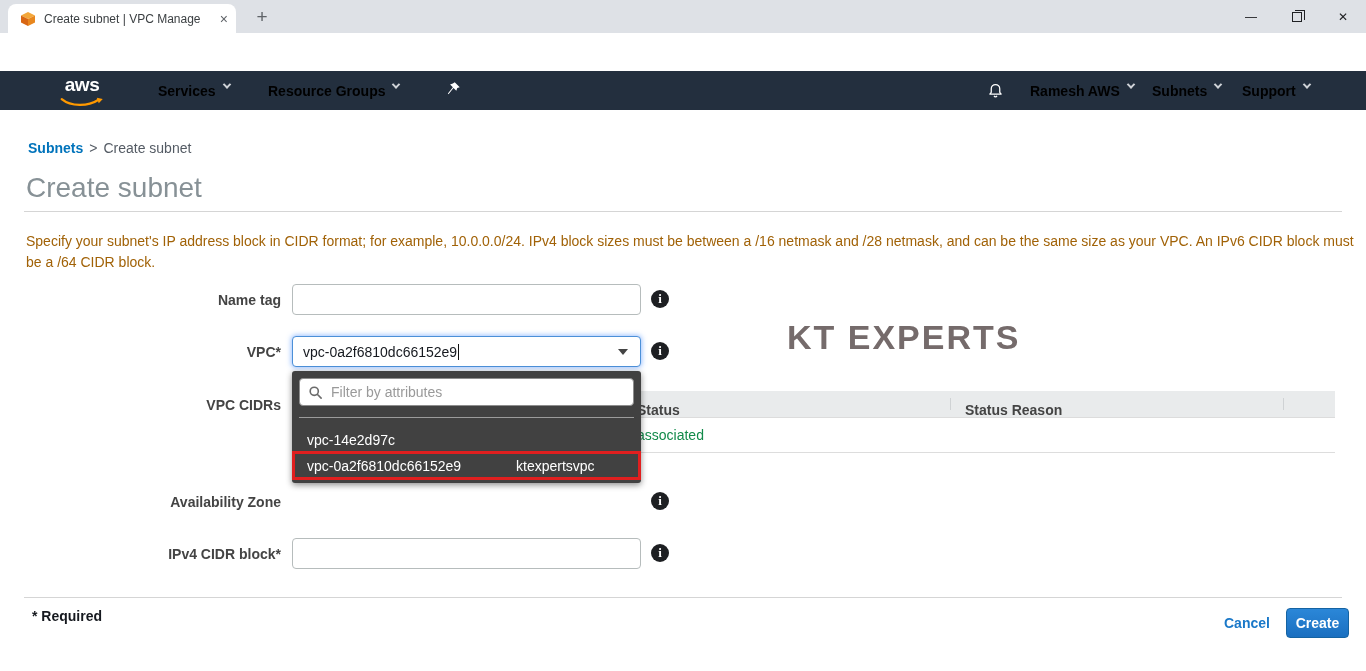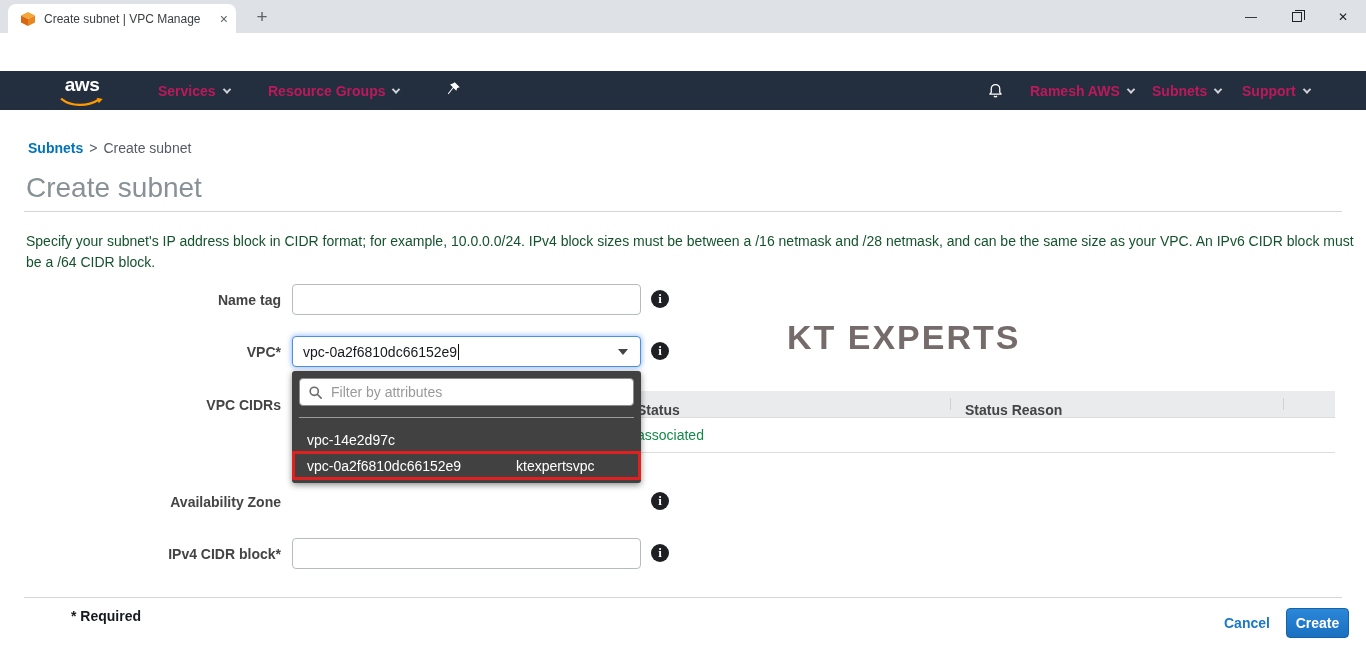--- a/index.html
+++ b/index.html
@@ -30,30 +30,30 @@
   }
   .url-text { font-size:13.5px; margin-left:10px; white-space:nowrap; overflow:hidden; }
   .url-domain { color:#202124; }
   .url-path { color:#80868b; }
   .profile-btn { position:absolute; left:1303px; top:39px; width:21px; height:21px; }
   .menu-dots { position:absolute; left:1340px; top:39px; color:#5f6368; font-size:16px; letter-spacing:0; line-height:22px; width:14px; text-align:center; }
   
   .awsnav { position:absolute; top:71px; left:0; width:1366px; height:39px; background:#232f3e; }
   .aws-logo { position:absolute; left:60px; top:76px; width:44px; text-align:center; }
   .aws-logo-text { color:#fff; font-size:19px; font-weight:bold; letter-spacing:-0.5px; line-height:18px; }
-  .nav-item { position:absolute; top:83px; color:#be185d; font-size:14px; font-weight:bold; display:flex; align-items:center; }
+  .nav-item { position:absolute; top:83px; color:#000000; font-size:14px; font-weight:bold; display:flex; align-items:flex-start; }
   .caret { display:inline-block; width:6px; height:6px; border-right:2px solid #cfd3d8; border-bottom:2px solid #cfd3d8; transform:rotate(45deg) translate(-1px,-1px); margin-left:8px; }
   .nav-iconbtn { position:absolute; top:80px; }
   
   .breadcrumb { position:absolute; left:28px; top:140px; font-size:14px; color:#545b64; }
   .bc-link { color:#0073bb; font-weight:bold; text-decoration:none; }
   .bc-sep { margin:0 6px; color:#545b64; }
   .page-title { position:absolute; left:26px; top:172px; font-size:28px; color:#879196; font-weight:400; }
   .title-divider { position:absolute; left:24px; top:211px; width:1318px; border-top:1px solid #d5d5d5; }
-  .description { position:absolute; left:26px; top:231px; width:1334px; font-size:14px; line-height:21px; color:#14532d; }
+  .description { position:absolute; left:26px; top:231px; width:1334px; font-size:14px; line-height:21px; color:#a16207; }
   .watermark { position:absolute; left:787px; top:318px; font-size:34px; font-weight:600; color:#756b6b; letter-spacing:2px; }
   .form-label { position:absolute; left:0; width:281px; text-align:right; font-size:14px; font-weight:bold; color:#444; }
   .text-input {
     position:absolute; left:292px; width:349px; height:31px; border:1px solid #b6bcbc;
     border-radius:4px; background:#fff; font-family:"Liberation Sans",sans-serif; font-size:14px;
     padding:0 10px; color:#16191f; outline:none;
   }
   .select-box {
     position:absolute; left:292px; width:349px; height:31px; border:1px solid #b6bcbc;
     border-radius:4px; background:#fff; display:flex; align-items:center; padding:0 10px; font-size:14px; color:#16191f;
@@ -85,21 +85,21 @@
   .dd-option { color:#fff; font-size:14px; }
   .dd-opt-plain { position:absolute; left:15px; top:61px; }
   .dd-opt-highlight {
     position:absolute; left:0; top:80px; width:349px; height:29px;
     border:3px solid #e01f1f; display:flex; align-items:center; color:#fff; font-size:14px;
   }
   .dd-opt-id { margin-left:12px; }
   .dd-opt-name { position:absolute; left:221px; }
   
   .footer-divider { position:absolute; left:24px; top:597px; width:1318px; border-top:1px solid #d5d5d5; }
-  .required-note { position:absolute; left:32px; top:608px; font-size:14px; font-weight:bold; color:#16191f;margin-left:39px; }
+  .required-note { position:absolute; left:32px; top:608px; font-size:14px; font-weight:bold; color:#16191f; }
   .cancel-link { position:absolute; left:1224px; top:615px; font-size:14px; font-weight:bold; color:#1a78c8; cursor:pointer; }
   .create-btn {
     position:absolute; left:1286px; top:608px; width:63px; height:30px;
     background:linear-gradient(180deg,#2b87d8,#1a6fc0); border:1px solid #1563a2; border-radius:4px;
     color:#fff; font-size:14px; font-weight:bold; font-family:"Liberation Sans",sans-serif; cursor:pointer;
   }
 </style>
 </head>
 <body>
 

